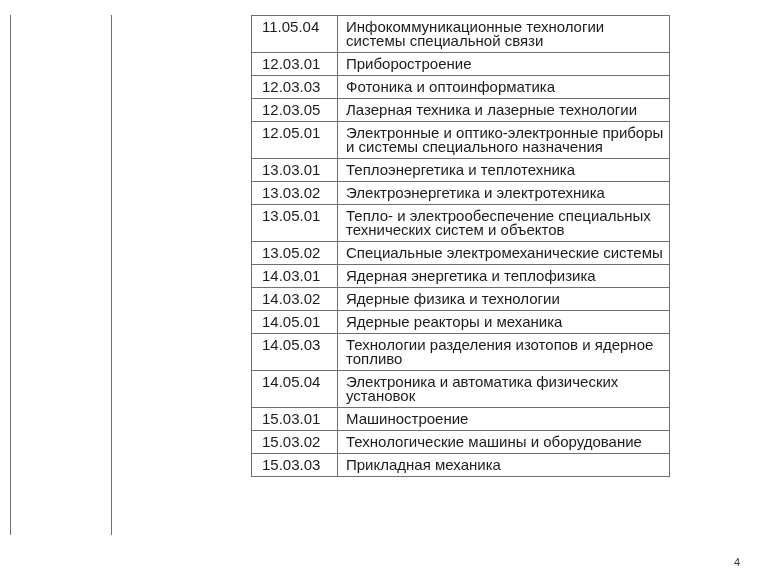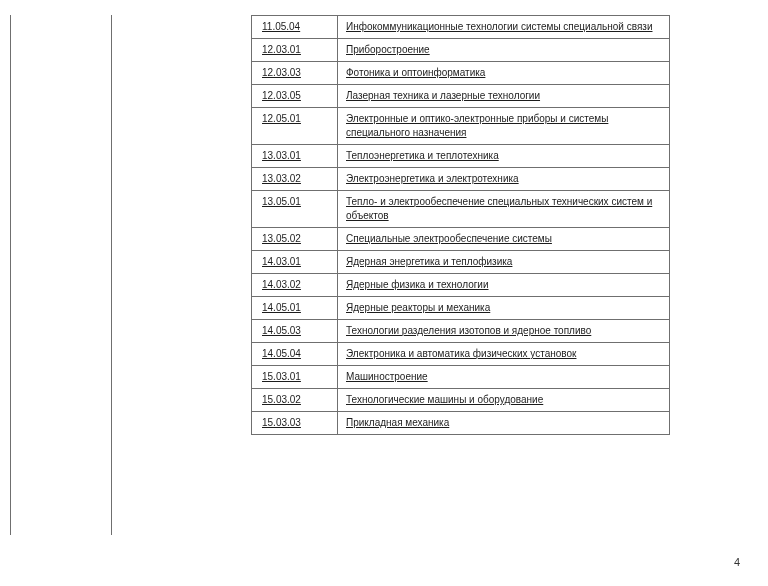--- a/index.html
+++ b/index.html
@@ -28,27 +28,26 @@
   .doc-table{
     position:absolute;
     left:251px;
     top:15px;
     width:390px;
     border-collapse:collapse;
     table-layout:fixed;
   }
   .doc-table td{
     border:1px solid var(--border-color);
-    font-size:10px;
+    font-size:15px;
     line-height:14px;
     vertical-align:top;
     padding:4px 4px 4px 8px;
     color:var(--text-color);
     word-wrap:break-word;
-    text-decoration:underline;
   }
   .doc-table td.code-cell{
     width:71px;
     padding-left:10px;
     white-space:nowrap;
   }
   .doc-table td.name-cell{
     width:319px;
   }
   .page-number{
@@ -96,21 +95,21 @@
       <tr>
         <td class="code-cell">13.03.02</td>
         <td class="name-cell">Электроэнергетика и электротехника</td>
       </tr>
       <tr>
         <td class="code-cell">13.05.01</td>
         <td class="name-cell">Тепло- и электрообеспечение специальных технических систем и объектов</td>
       </tr>
       <tr>
         <td class="code-cell">13.05.02</td>
-        <td class="name-cell">Специальные электрообеспечение системы</td>
+        <td class="name-cell">Специальные электромеханические системы</td>
       </tr>
       <tr>
         <td class="code-cell">14.03.01</td>
         <td class="name-cell">Ядерная энергетика и теплофизика</td>
       </tr>
       <tr>
         <td class="code-cell">14.03.02</td>
         <td class="name-cell">Ядерные физика и технологии</td>
       </tr>
       <tr>

